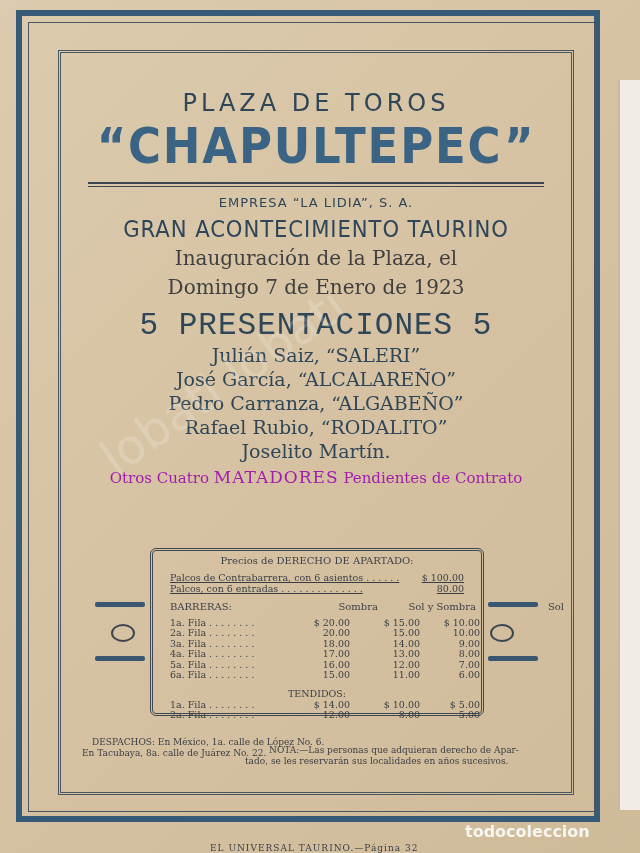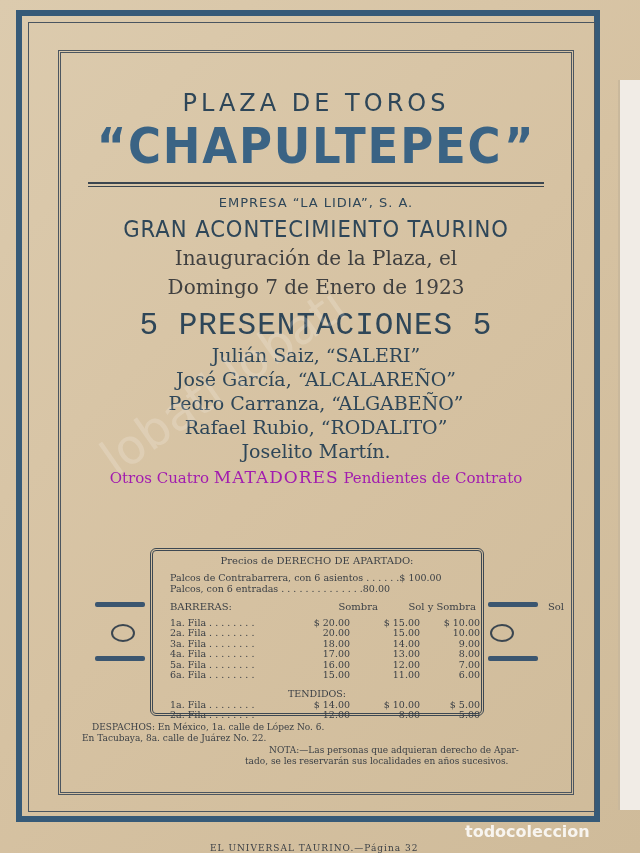--- a/index.html
+++ b/index.html
@@ -52,32 +52,32 @@
   .t-torero { font-family:"DejaVu Serif", serif; font-size:19px; line-height:24px; color:#2e4658;}
   .t-otros { font-family:"DejaVu Serif", serif; font-size:15px; margin-top:4px; color:#a21caf;}
   .t-otros b { font-size:17px; font-weight:normal; letter-spacing:1px; }
   .price-box {
     position:absolute; left:150px; top:548px; width:334px; height:168px;
     border:3px double #3d4852; border-radius:6px; box-sizing:border-box;
     font-family:"DejaVu Serif", serif; font-size:9.5px; color:#3a3f45;
     padding:4px 17px;
   }
   .pb-title { text-align:center; font-size:10px; margin-bottom:6px; }
-  .pb-row { display:flex; line-height:11px; }
+  .pb-row { display:flex; justify-content:space-between; line-height:11px;text-decoration:underline; }
   .pb-head { display:flex; margin-top:8px; margin-bottom:5px; font-size:10px;gap:28px;}
   .pb-grid { display:grid; grid-template-columns:120px 60px 70px 60px; line-height:10.5px; }
   .pb-grid span { text-align:right; }
   .pb-grid span.lab { text-align:left; }
   .pb-tendidos { text-align:center; margin-top:7px; margin-bottom:1px; }
   .ornament {
     position:absolute; width:52px; height:60px;
   }
   .orn-bar { position:absolute; left:0; width:50px; height:5px; background:#3b5670; border-radius:2px; }
   .orn-ring { position:absolute; left:16px; top:22px; width:20px; height:14px; border:2px solid #3b4650; border-radius:50%; }
-  .despachos { position:absolute; left:82px; top:722px; font-family:"DejaVu Serif", serif; font-size:9px; color:#3a3f45; line-height:11px; text-align:left; }
+  .despachos { position:absolute; left:82px; top:737px; font-family:"DejaVu Serif", serif; font-size:9px; color:#3a3f45; line-height:11px; text-align:left; }
   .nota { position:absolute; left:245px; top:745px; font-family:"DejaVu Serif", serif; font-size:9px; color:#3a3f45; line-height:11px; text-align:left; }
   .footer { position:absolute; left:210px; top:843px; font-family:"DejaVu Serif", serif; font-size:9px; color:#3a3f45; letter-spacing:1px;}
   .watermark { position:absolute; left:465px; top:822px; font-family:"DejaVu Sans", sans-serif; font-weight:bold; font-size:16px; color:#ffffff; opacity:0.85; }
   .wm-diag { position:absolute; left:90px; top:440px; font-family:"DejaVu Sans", sans-serif; font-size:48px; color:#ffffff; opacity:0.18; transform:rotate(-35deg); transform-origin:left top; white-space:nowrap; }
 </style>
 </head>
 <body>
 
 <div class="paper"></div>
 <div class="torn-edge"></div>

